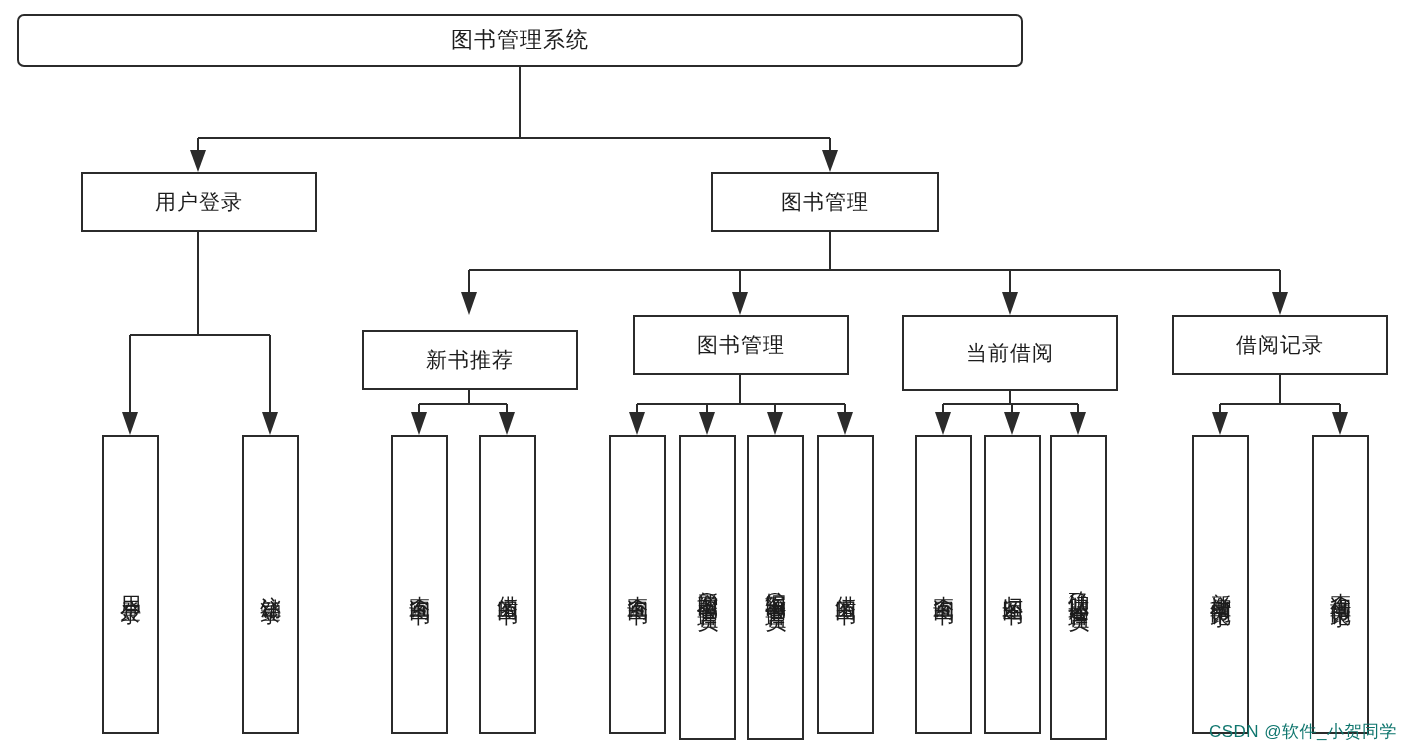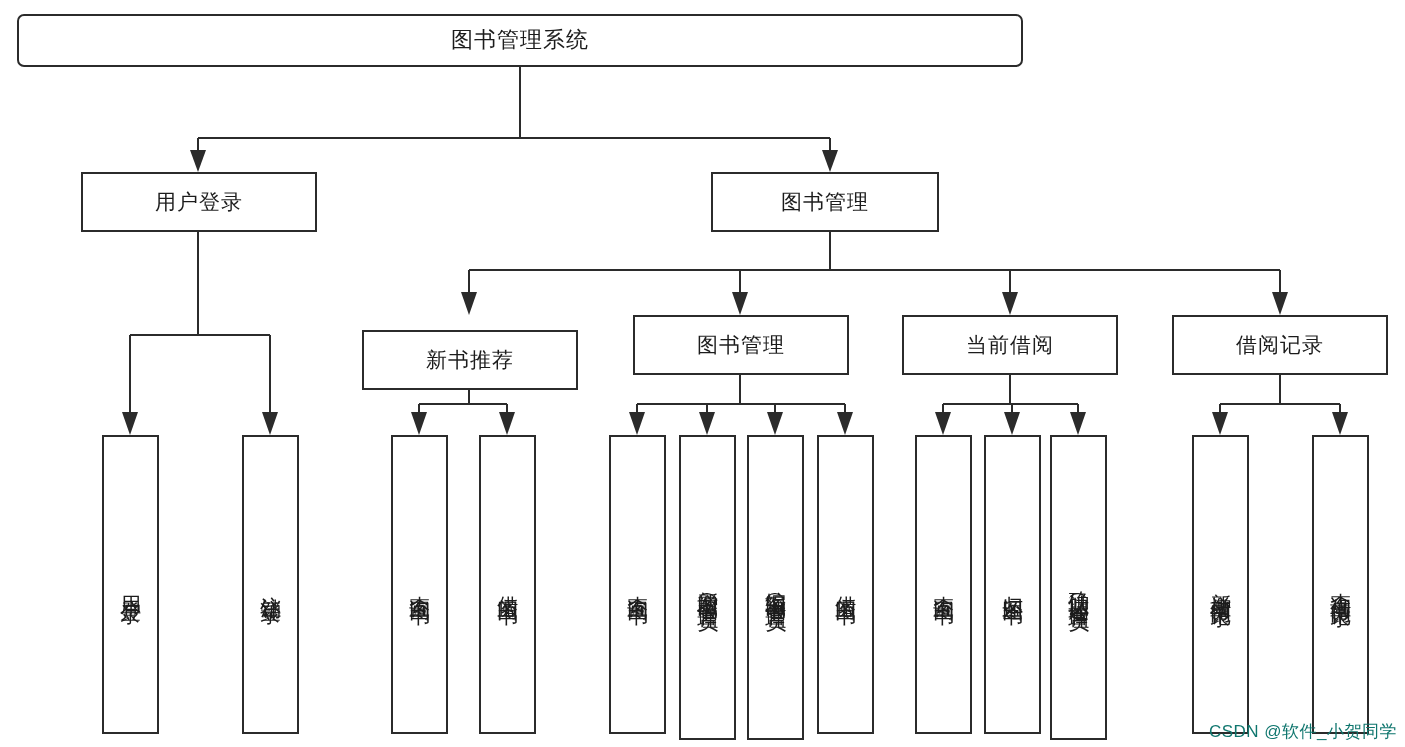--- a/index.html
+++ b/index.html
@@ -172,21 +172,21 @@
   <div class="node horiz" style="left:711px; top:172px; width:228px; height:60px;">
     <span>图书管理</span>
   </div>
 
   <div class="node horiz" style="left:362px; top:315px; width:216px; height:60px;margin-top:15px;">
     <span>新书推荐</span>
   </div>
   <div class="node horiz" style="left:633px; top:315px; width:216px; height:60px;">
     <span>图书管理</span>
   </div>
-  <div class="node horiz" style="left:902px; top:315px; width:216px; height:60px;">
+  <div class="node horiz" style="left:902px; top:315px; width:216px; height:76px;">
     <span>当前借阅</span>
   </div>
   <div class="node horiz" style="left:1172px; top:315px; width:216px; height:60px;">
     <span>借阅记录</span>
   </div>
 
   <div class="node vert" style="left:102px; top:435px; width:57px; height:299px;">
     <span class="vlabel">用户登录</span>
   </div>
   <div class="node vert" style="left:242px; top:435px; width:57px; height:299px;">

